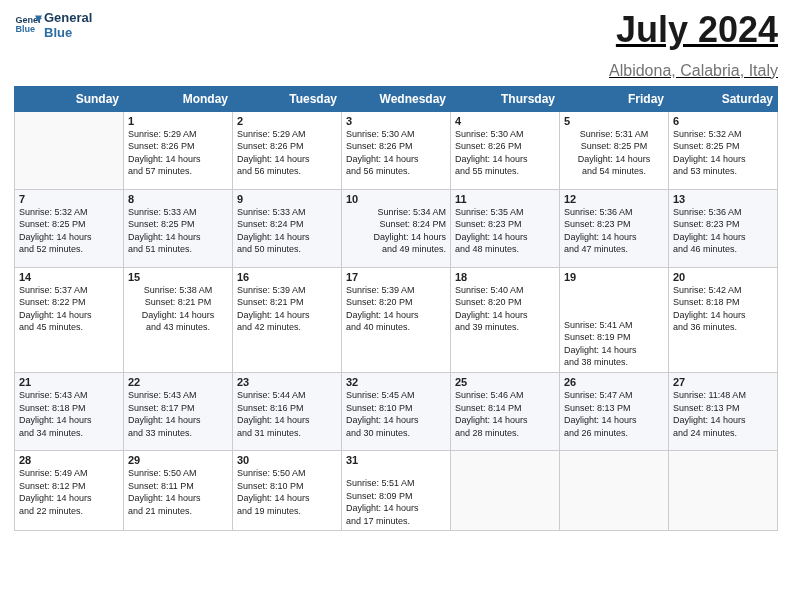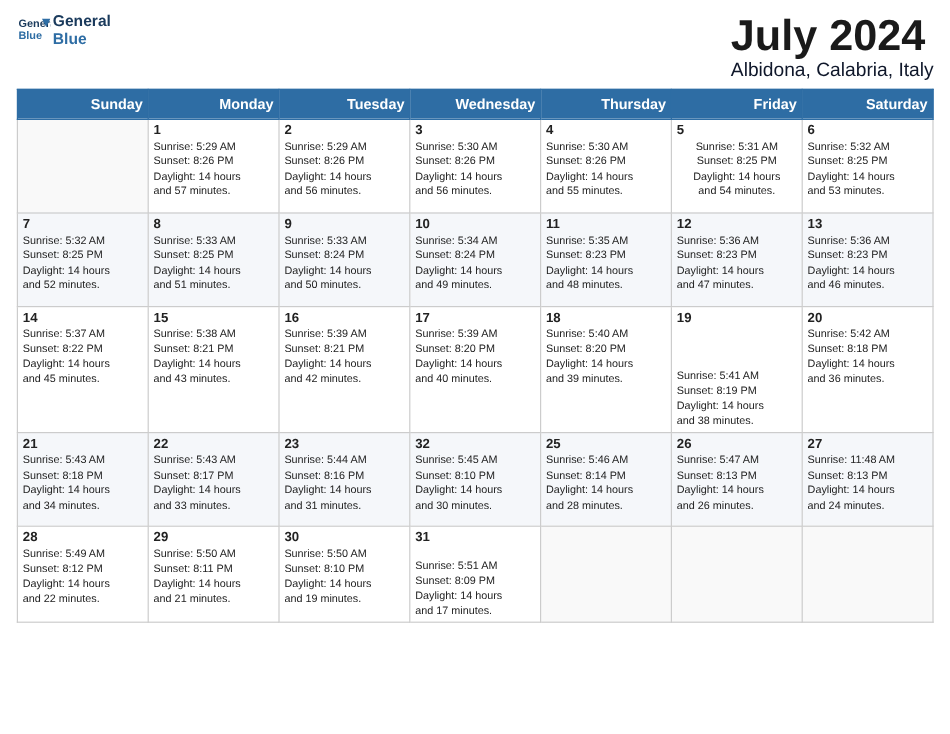--- a/index.html
+++ b/index.html
@@ -26,32 +26,34 @@
       display: flex;
       align-items: flex-end;
       gap: 0px;
     }
     .logo-icon {
       width: 28px;
       height: 28px;
       margin-bottom: 2px;
     }
     .title-block {
-      text-align: left;
+      text-align: right;
+      text-decoration: underline;
     }
     .month-title {
       font-size: 36px;
       font-weight: bold;
       color: #1a1a1a;
       line-height: 1.1;
     }
     .location-title {
       font-size: 16px;
-      color: #0f172a;
+      color: #737373;
       font-weight: normal;
+      margin-top: 12px;
     }
     table {
       width: 100%;
       border-collapse: collapse;
       table-layout: fixed;
     }
     thead th {
       background: #2e6da4;
       color: #fff;
       font-size: 12px;
@@ -187,21 +189,21 @@
           </td>
           <td>
             <span class="day-num">9</span>
             <div class="day-info" style="white-space: pre-line;">Sunrise: 5:33 AM
 Sunset: 8:24 PM
 Daylight: 14 hours
 and 50 minutes.</div>
           </td>
           <td>
             <span class="day-num">10</span>
-            <div class="day-info" style="white-space: pre-line;">Sunrise: 5:34 AM
+            <div class="day-info" style="white-space: pre-line; text-align: right;">Sunrise: 5:34 AM
 Sunset: 8:24 PM
 Daylight: 14 hours
 and 49 minutes.</div>
           </td>
           <td>
             <span class="day-num">11</span>
             <div class="day-info" style="white-space: pre-line;">Sunrise: 5:35 AM
 Sunset: 8:23 PM
 Daylight: 14 hours
 and 48 minutes.</div>
@@ -224,21 +226,21 @@
         <tr>
           <td>
             <span class="day-num">14</span>
             <div class="day-info" style="white-space: pre-line;">Sunrise: 5:37 AM
 Sunset: 8:22 PM
 Daylight: 14 hours
 and 45 minutes.</div>
           </td>
           <td>
             <span class="day-num">15</span>
-            <div class="day-info" style="white-space: pre-line;">Sunrise: 5:38 AM
+            <div class="day-info" style="white-space: pre-line; text-align: center;">Sunrise: 5:38 AM
 Sunset: 8:21 PM
 Daylight: 14 hours
 and 43 minutes.</div>
           </td>
           <td>
             <span class="day-num">16</span>
             <div class="day-info" style="white-space: pre-line;">Sunrise: 5:39 AM
 Sunset: 8:21 PM
 Daylight: 14 hours
 and 42 minutes.</div>

